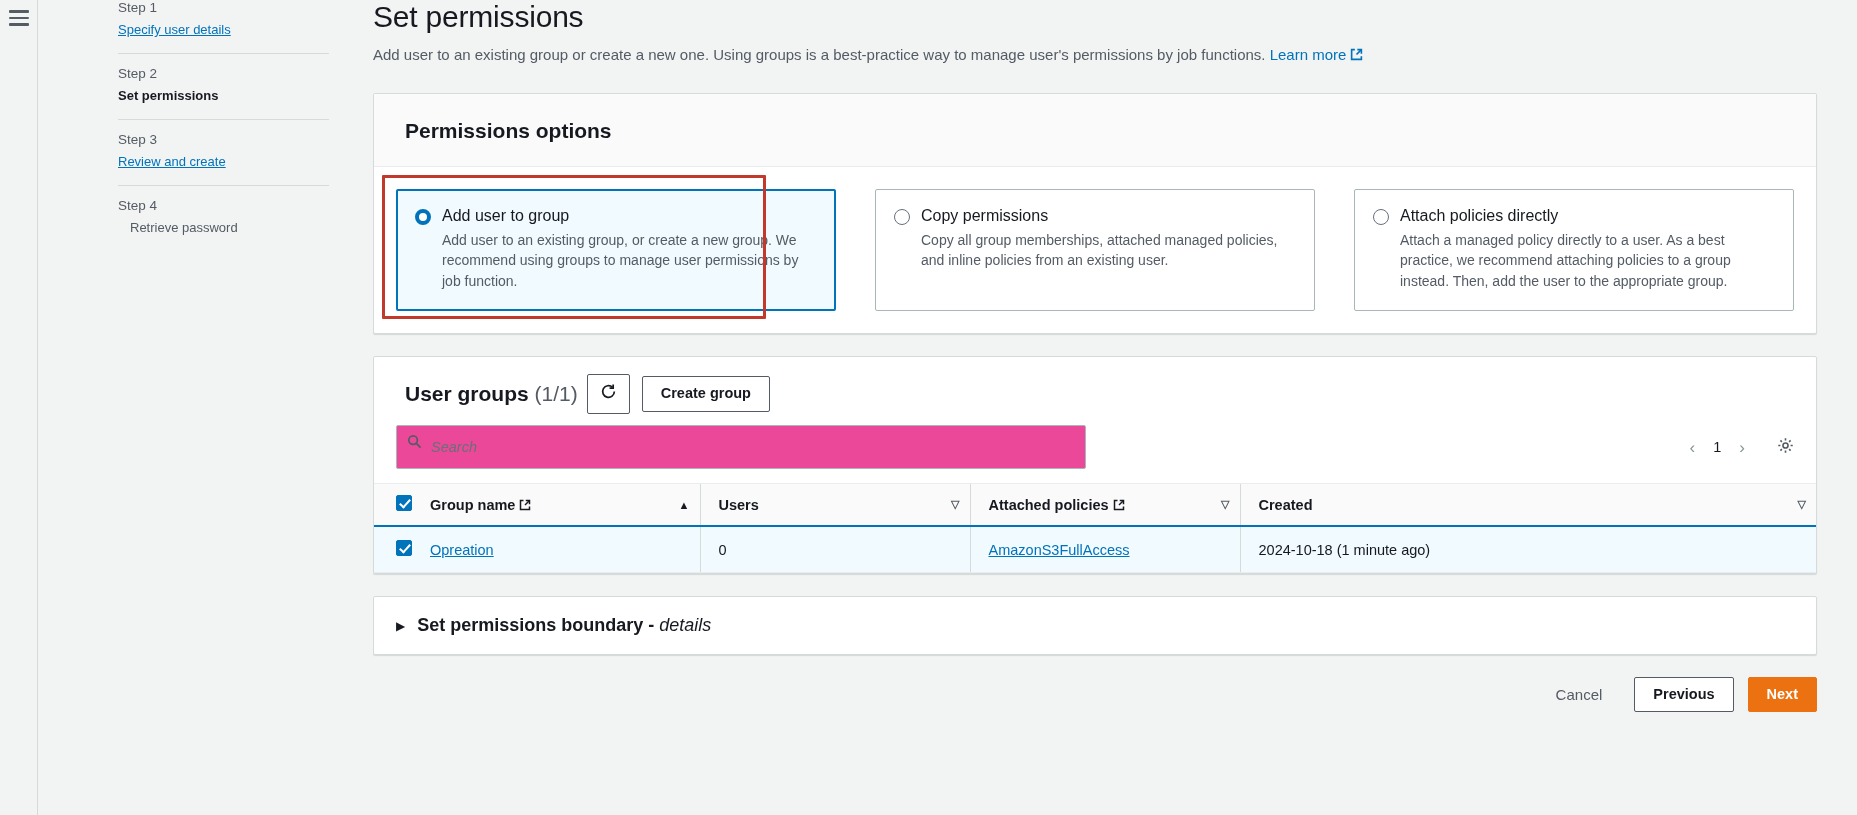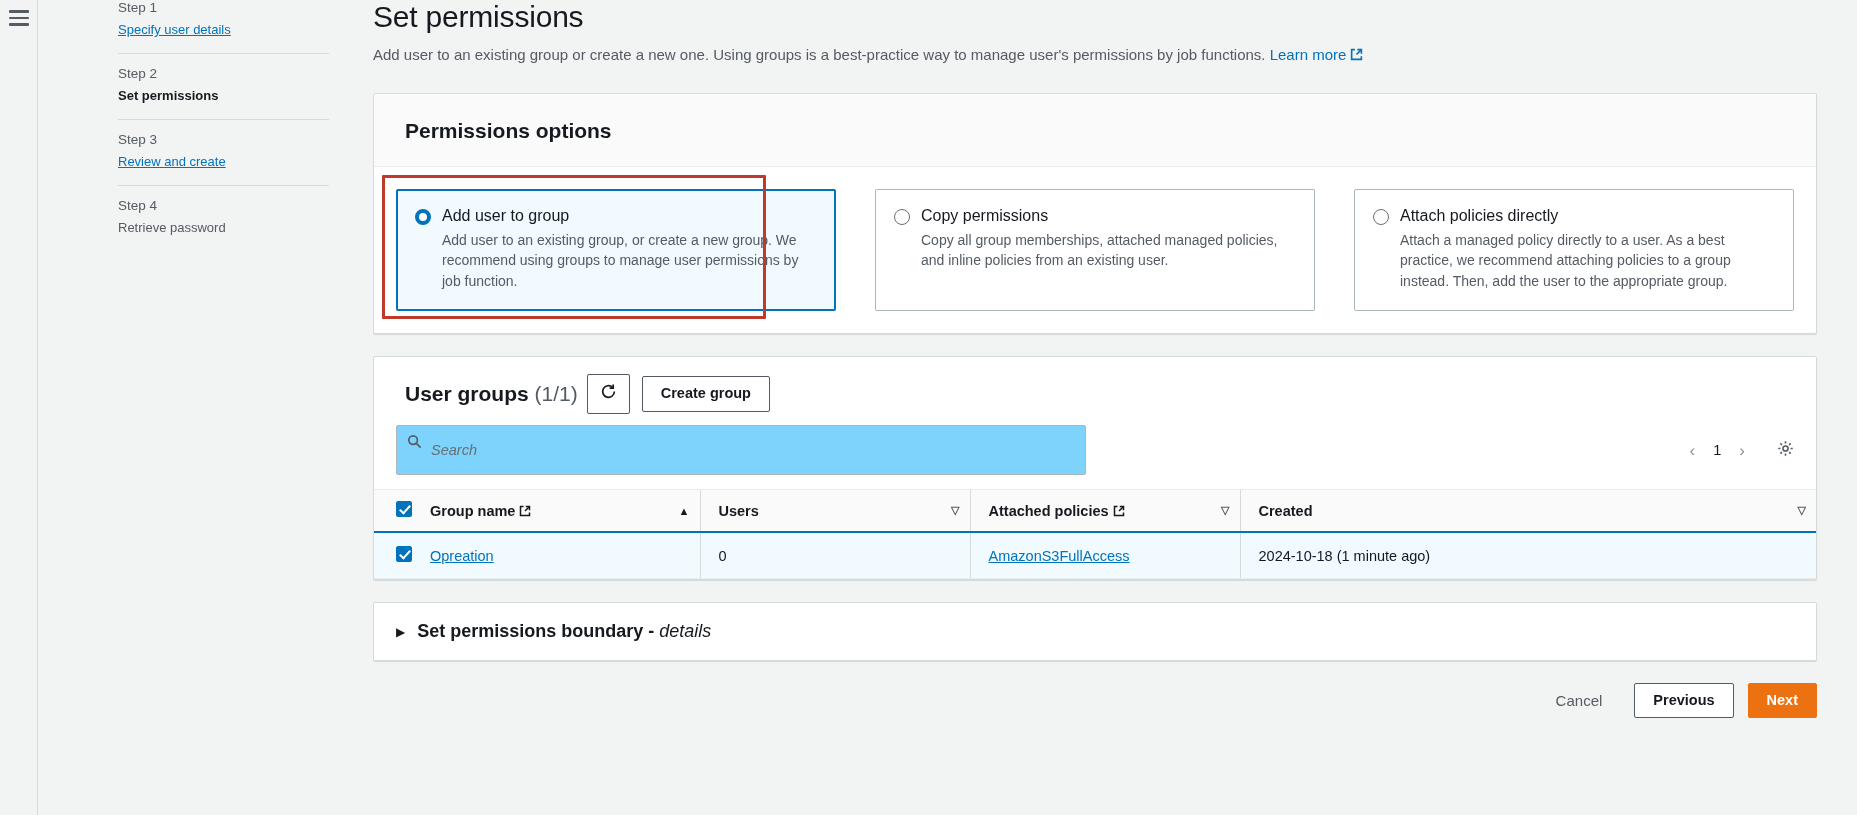--- a/index.html
+++ b/index.html
@@ -38,21 +38,21 @@
   }
   .step { padding: 12px 0 16px 0; }
   .step + .step { border-top: 1px solid #d5dbdb; }
   .step:first-child { padding-top: 0; }
   .step-num { font-size: 13.5px; color: #545b64; margin-bottom: 7px; }
   .step-label { font-size: 13px; }
   .step-label.link {
     color: #0073bb; text-decoration: underline; cursor: pointer;
   }
   .step-label.current { font-weight: bold; color: #16191f; }
-  .step-label.muted { color: #545b64; }
+  .step-label.muted { color: #545b64; margin-left: 12px; }
 
   
   .main {
     flex: 1 1 auto;
     padding: 0 40px 0 0;
     overflow: hidden;
   }
   .page-title {
     font-size: 30px; font-weight: normal; letter-spacing: -0.2px;
     margin: 0 0 10px 0; color: #16191f;
@@ -147,25 +147,25 @@
   }
 
   .search-row {
     display: flex; align-items: center; justify-content: space-between;
     padding: 10px 22px 14px 22px; gap: 18px;
   }
   .search-box {
     position: relative; flex: 0 0 690px;
   }
   .search-box input {
-    width: 100%; height: 50px;
+    width: 100%; height: 44px;
     border: 1px solid #aab7b8; border-radius: 2px;
     padding: 0 10px 0 34px;
     font-family: "Liberation Sans", sans-serif; font-size: 14.5px;
-    color: #16191f; background: #7dd3fc;
+    color: #16191f; background: #ec4899;
   }
   .search-box input::placeholder { color: #687078; font-style: italic; }
   .search-icon {
     position: absolute; left: 11px; top: 9px;
     width: 15px; height: 15px; pointer-events: none;
   }
   .pager { display: flex; align-items: center; gap: 18px; }
   .chev {
     color: #879596; font-size: 17px; cursor: pointer;
     user-select: none; line-height: 1;

